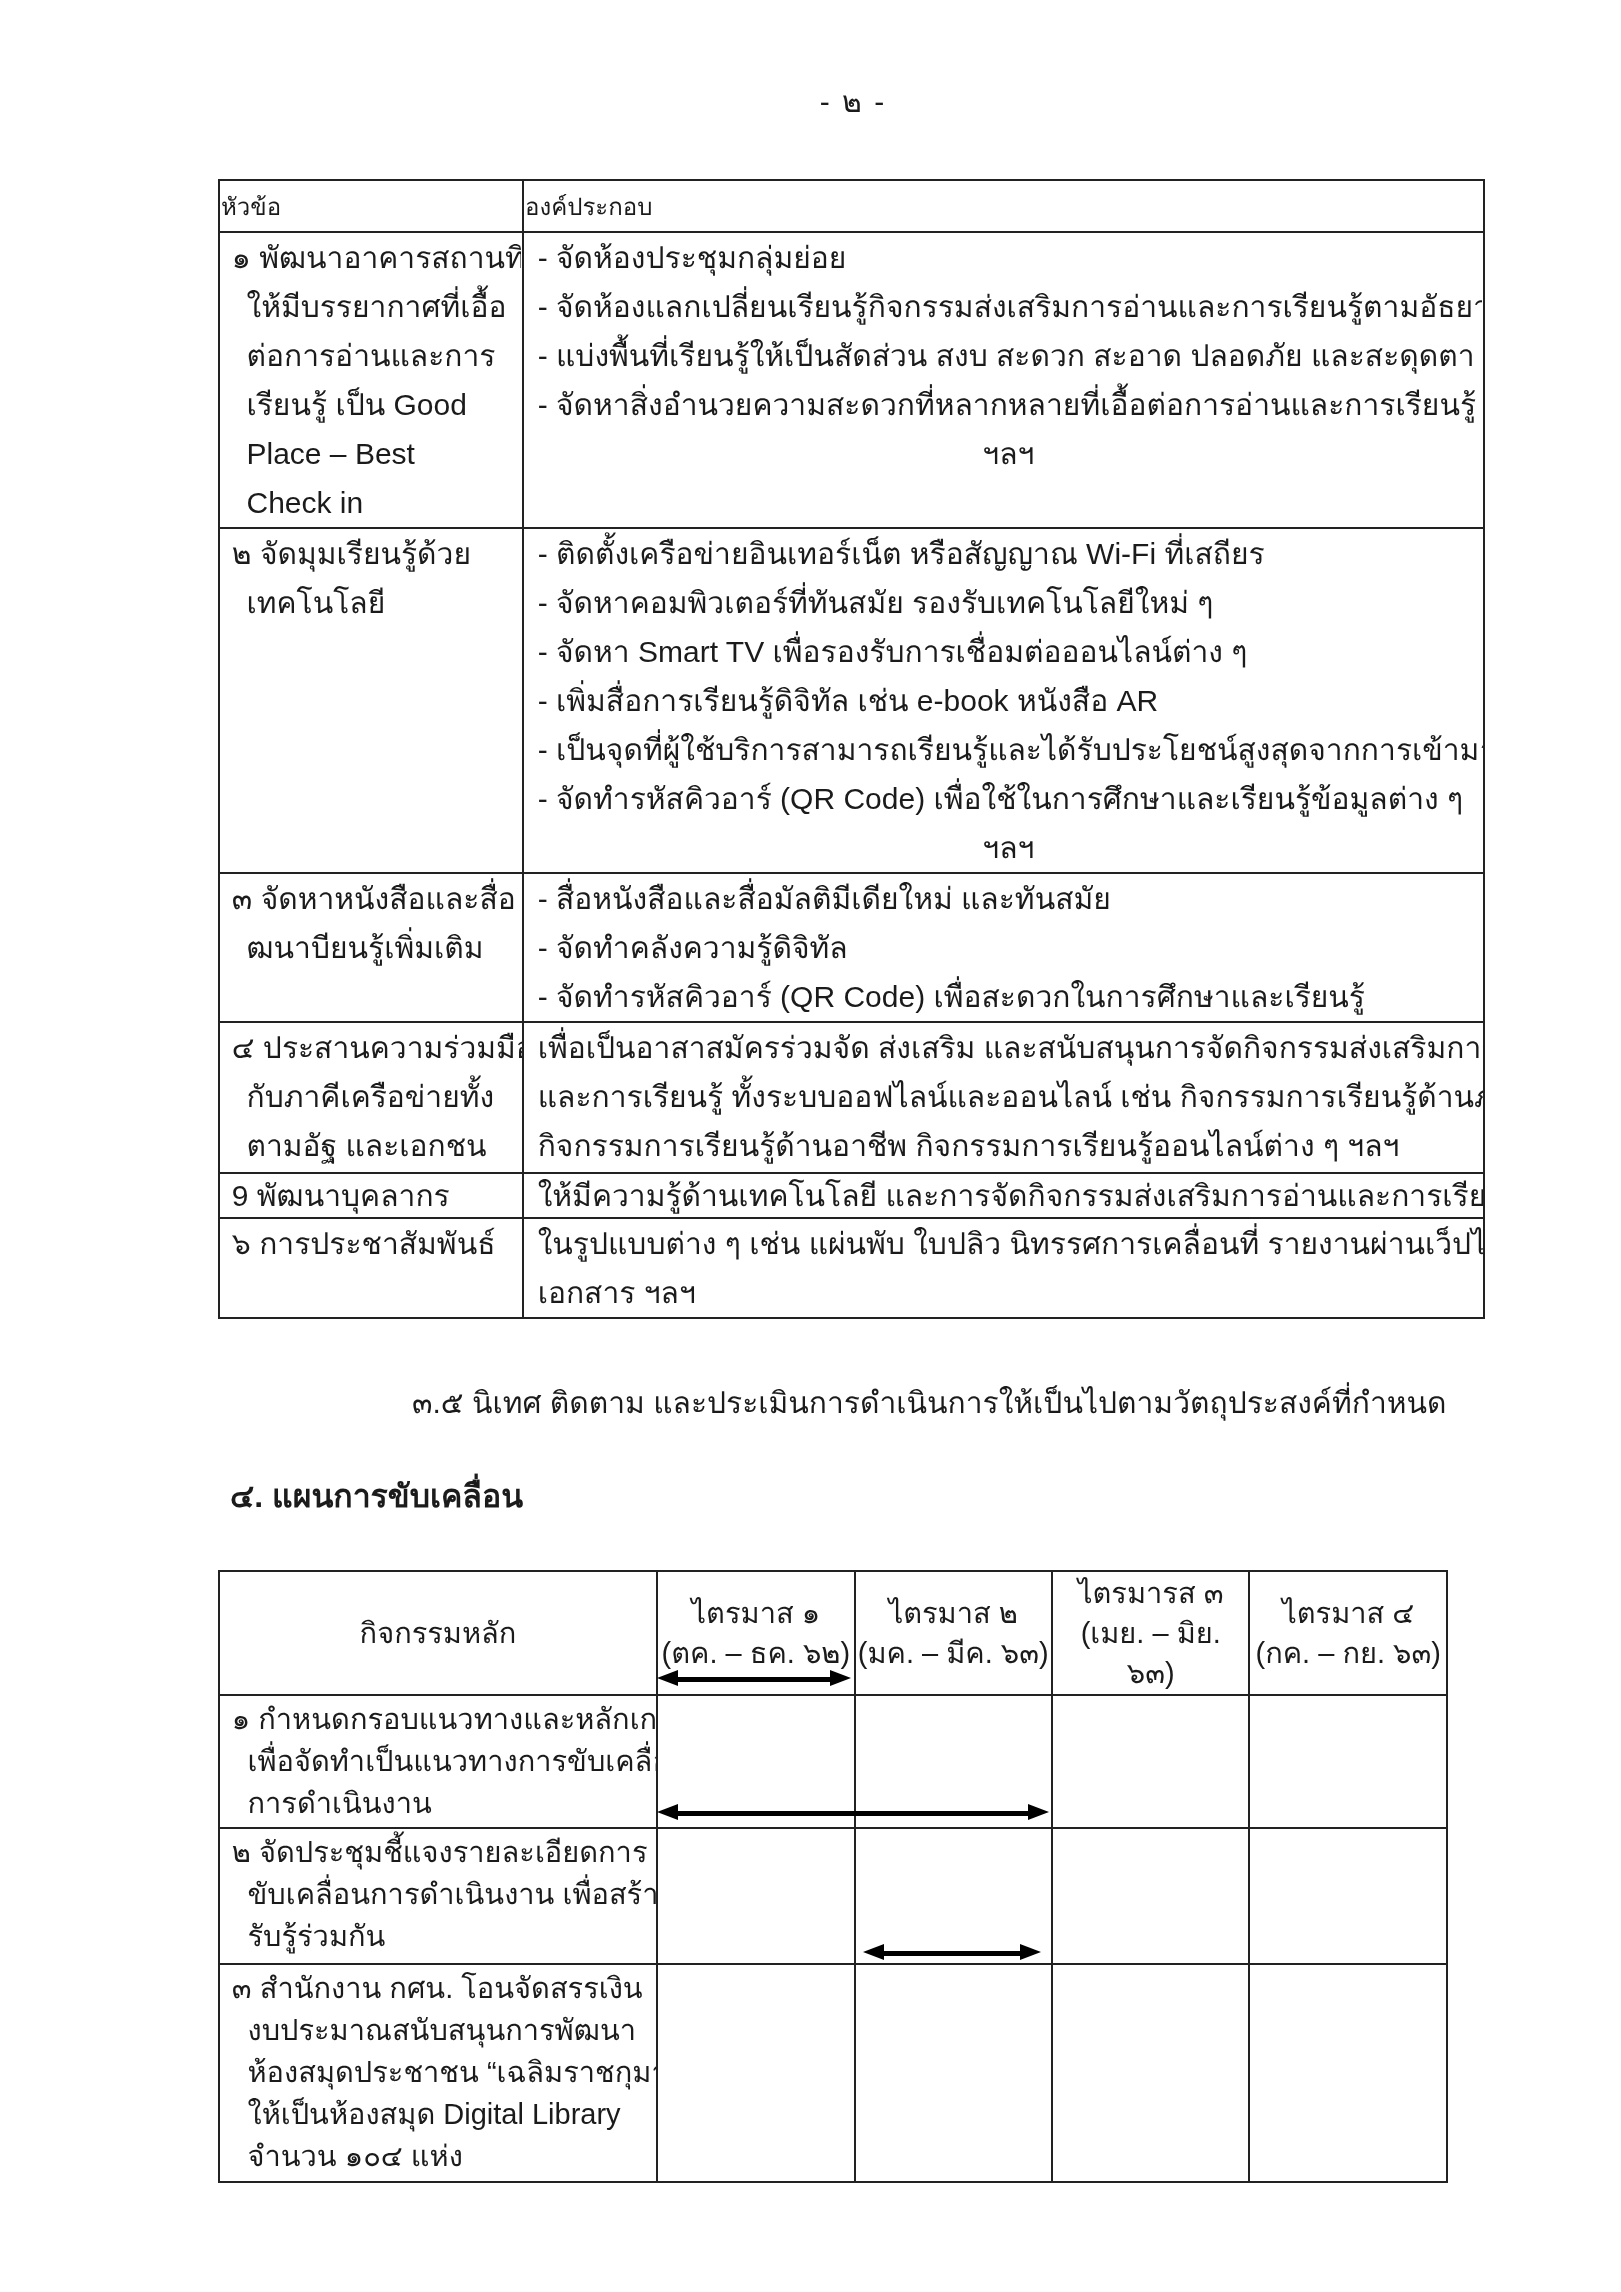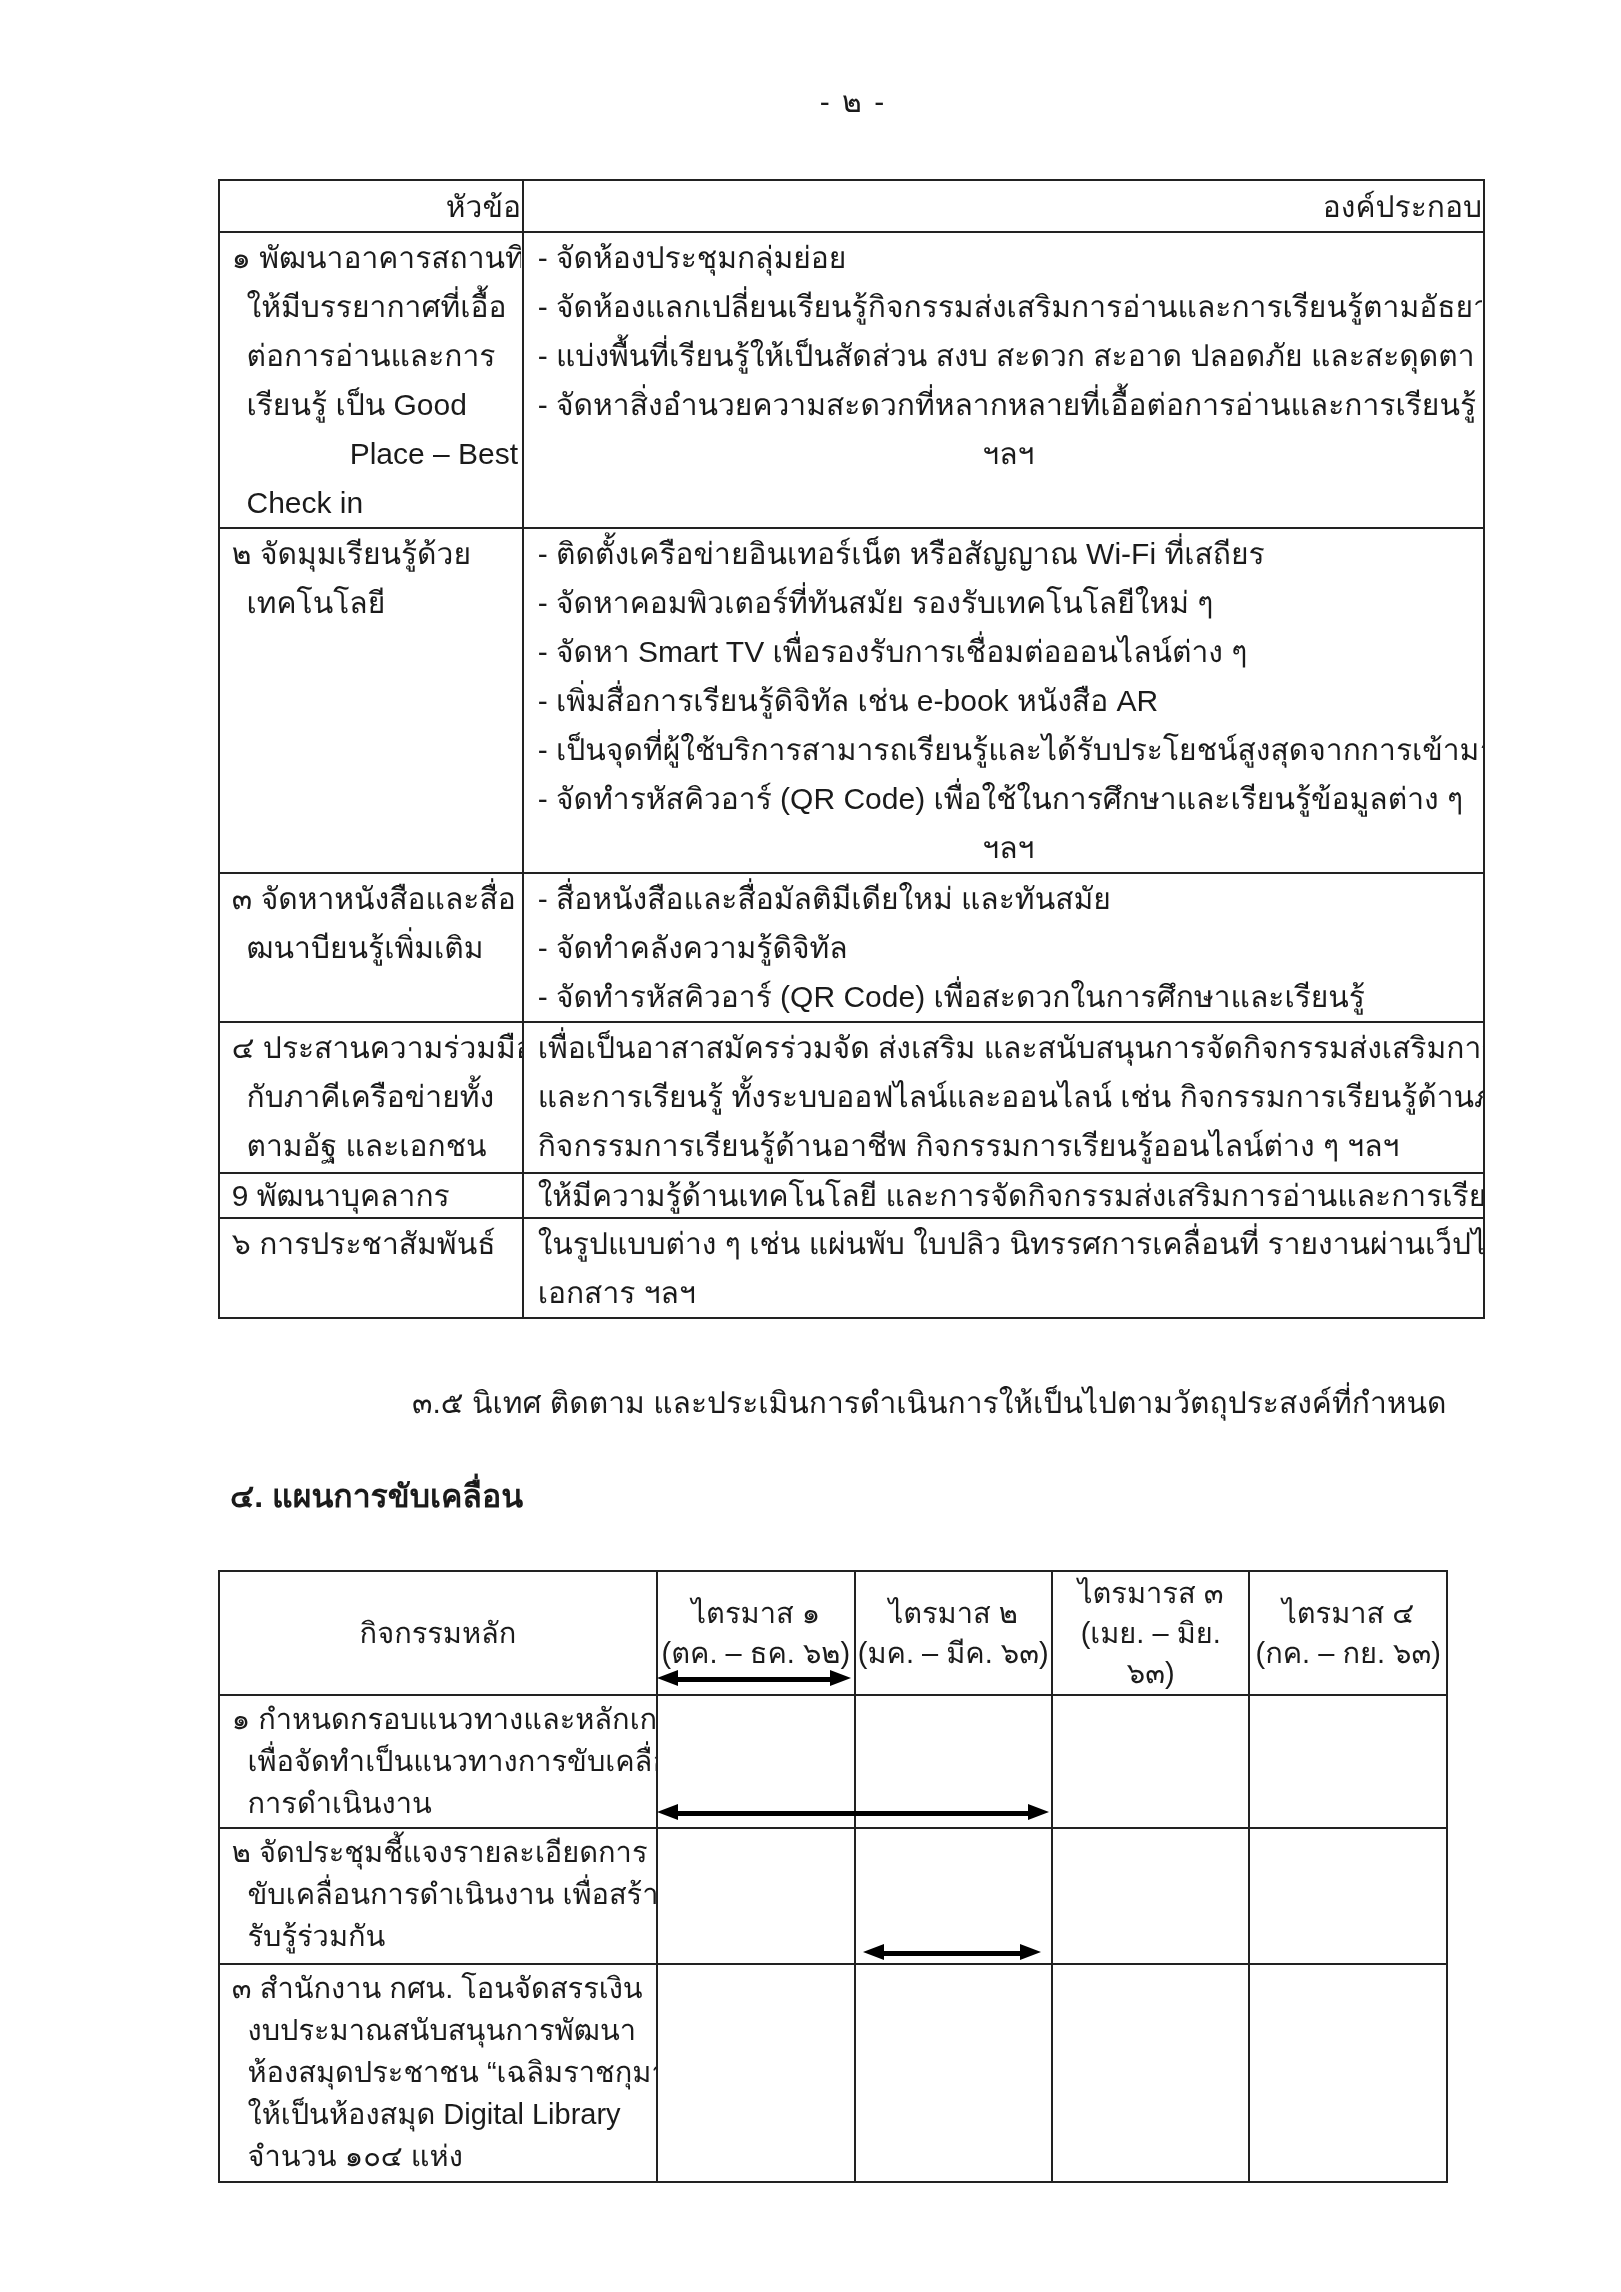--- a/index.html
+++ b/index.html
@@ -14,22 +14,22 @@
     font-size:30px;line-height:43px;letter-spacing:2px;}
   
   #topics-table-wrap{left:218px;top:179px;width:1266px;}
   table{border-collapse:collapse;table-layout:fixed;}
   #topics-table{width:1266px;}
   #topics-table td,#topics-table th,
   #plan-table td,#plan-table th{
     border:2px solid #222;border-top:2.9px solid #222;border-bottom:2.9px solid #222;
     vertical-align:top;overflow:hidden;font-weight:normal;
   }
-  #topics-table th{height:48px;text-align:right;vertical-align:middle;
-    font-size:30px;line-height:45px;}
+  #topics-table th{height:48px;text-align:left;vertical-align:middle;
+    font-size:24px;line-height:45px;}
   .col-topic{width:304px;}
   .col-comp{width:961px;}
   .topic-cell{padding:0 3.9px 0 11.8px;font-size:30px;line-height:49px;}
   .comp-cell{padding:0 3.9px 0 13.7px;font-size:30px;line-height:49px;}
   .line{white-space:nowrap;}
   .etc{text-align:center;white-space:nowrap;}
   .h300{height:294px;border-radius:19px;} .h350{height:343px;} .h150{height:147px;margin-top:16px;}
   .h152{height:149px;} .h44{height:43px;line-height:43px;} .h100{height:98px;margin-top:30px;}
   
   #para-3-5{left:412px;top:1380px;font-size:30px;line-height:45px;white-space:nowrap;}
@@ -68,21 +68,21 @@
         <tr>
       <th>หัวข้อ</th>
       <th>องค์ประกอบ</th>
     </tr>
     <tr>
       <td class="topic-cell h300">
             <div class="line">๑ พัฒนาอาคารสถานที่</div>
             <div class="line" style="padding-left: 14.7px;">ให้มีบรรยากาศที่เอื้อ</div>
             <div class="line" style="padding-left: 14.7px;">ต่อการอ่านและการ</div>
             <div class="line" style="padding-left: 14.7px;">เรียนรู้ เป็น Good</div>
-            <div class="line" style="padding-left: 14.7px; text-align: right;">Place – Best</div>
+            <div class="line" style="padding-left: 14.7px;">Place – Best</div>
             <div class="line" style="padding-left: 14.7px;">Check in</div>
           </td>
       <td class="comp-cell h300">
         <div>
               <div class="line">- จัดห้องประชุมกลุ่มย่อย</div>
               <div class="line">- จัดห้องแลกเปลี่ยนเรียนรู้กิจกรรมส่งเสริมการอ่านและการเรียนรู้ตามอัธยาศัย</div>
               <div class="line">- แบ่งพื้นที่เรียนรู้ให้เป็นสัดส่วน สงบ สะดวก สะอาด ปลอดภัย และสะดุดตา</div>
               <div class="line">- จัดหาสิ่งอำนวยความสะดวกที่หลากหลายที่เอื้อต่อการอ่านและการเรียนรู้</div>
             </div>
         <div class="etc">ฯลฯ</div>

